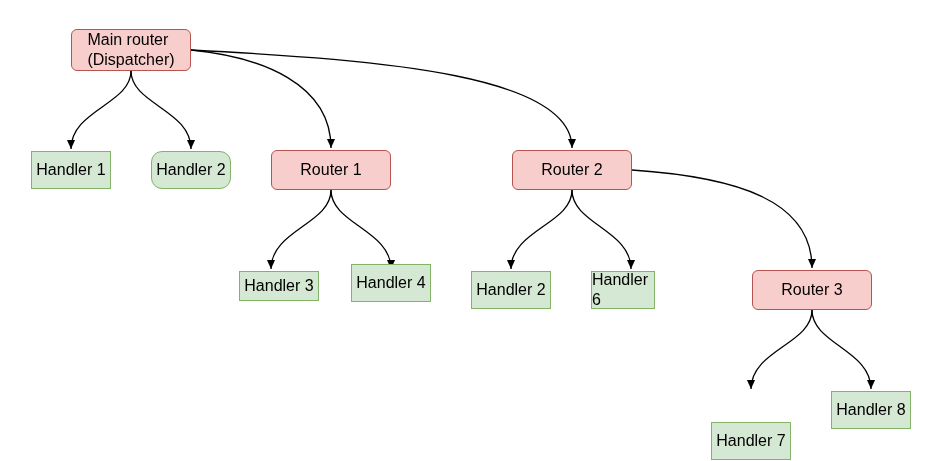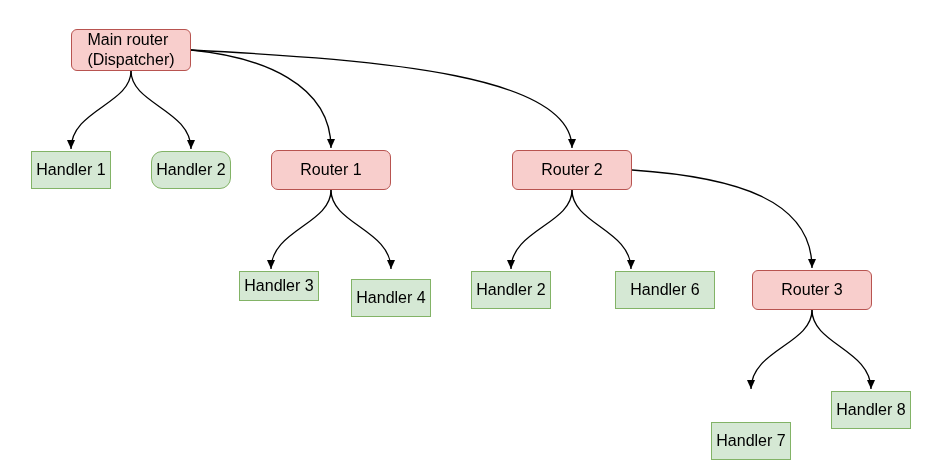--- a/index.html
+++ b/index.html
@@ -61,41 +61,41 @@
   </div>
 
   <div class="node handler" style="left:31px; top:151px; width:80px; height:38px;">
     <span class="label">Handler 1</span>
   </div>
 
   <div class="node handler" style="left:151px; top:151px; width:80px; height:38px;border-radius:11px;">
     <span class="label">Handler 2</span>
   </div>
 
-  <div class="node router" style="left:271px; top:150px; width:120px; height:40px;border-radius:7px;">
+  <div class="node router" style="left:271px; top:150px; width:120px; height:40px;">
     <span class="label">Router 1</span>
   </div>
 
   <div class="node handler" style="left:231px; top:271px; width:80px; height:30px;margin-left:8px;">
     <span class="label">Handler 3</span>
   </div>
 
-  <div class="node handler" style="left:351px; top:279px; width:80px; height:38px;">
+  <div class="node handler" style="left:351px; top:264px; width:80px; height:38px;">
     <span class="label">Handler 4</span>
   </div>
 
   <div class="node router" style="left:512px; top:150px; width:120px; height:40px;">
     <span class="label">Router 2</span>
   </div>
 
   <div class="node handler" style="left:471px; top:271px; width:80px; height:38px;">
     <span class="label">Handler 2</span>
   </div>
 
-  <div class="node handler" style="left:591px; top:271px; width:100px; height:38px;margin-left:24px;">
+  <div class="node handler" style="left:591px; top:271px; width:64px; height:38px;">
     <span class="label">Handler 6</span>
   </div>
 
   <div class="node router" style="left:752px; top:270px; width:120px; height:40px;">
     <span class="label">Router 3</span>
   </div>
 
   <div class="node handler" style="left:711px; top:391px; width:80px; height:38px;margin-top:31px;">
     <span class="label">Handler 7</span>
   </div>

